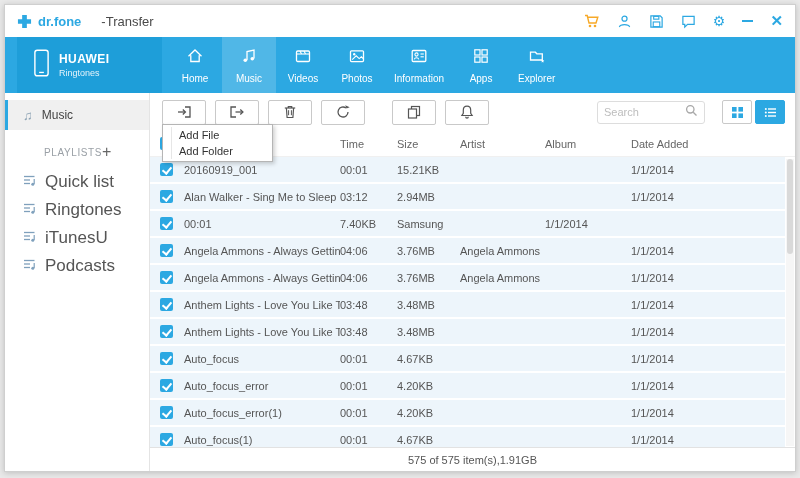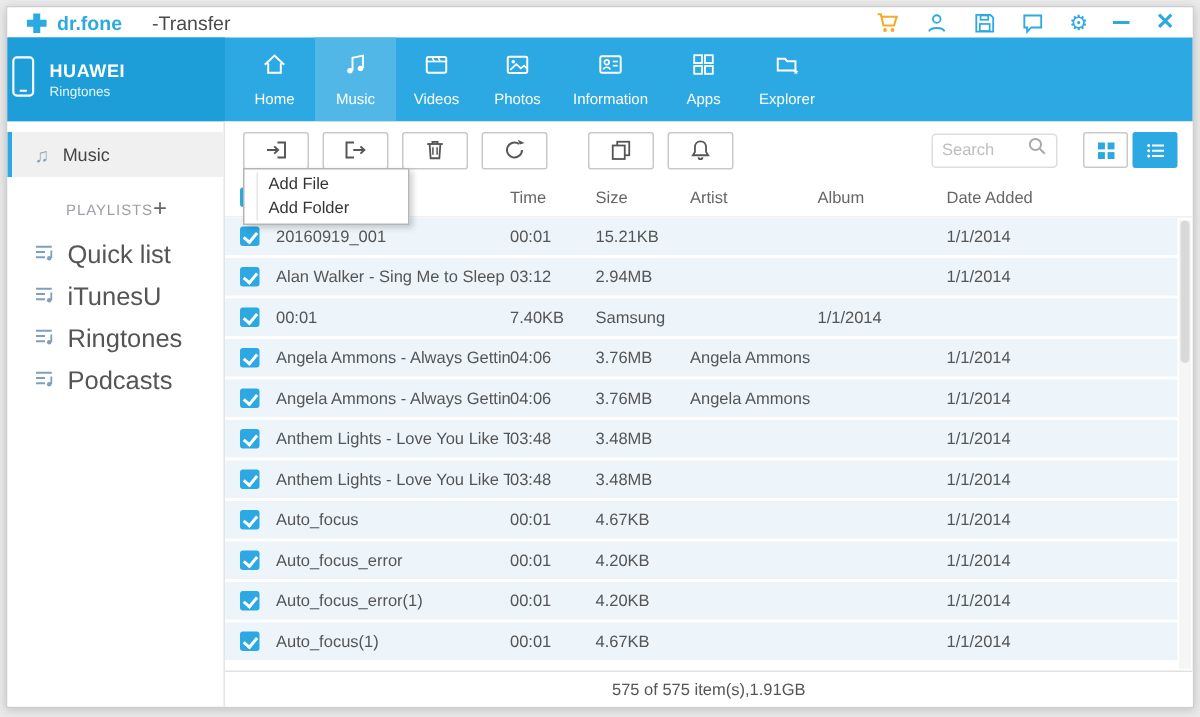--- a/index.html
+++ b/index.html
@@ -6,52 +6,52 @@
   body {
     width:800px; height:478px; background:#e9e9e9; overflow:hidden; position:relative;
     font-family:"Liberation Sans", sans-serif;
   }
   .window {
     position:absolute; left:4px; top:4px; width:792px; height:468px;
     background:#fff; border:1px solid #cfcfcf; box-shadow:0 1px 6px rgba(0,0,0,.18);
     display:flex; flex-direction:column;
   }
   
-  .titlebar { height:20px; flex:none; display:flex; align-items:center; padding:0 12px; background:#fff;justify-content:center; }
+  .titlebar { height:32px; flex:none; display:flex; align-items:center; padding:0 12px; background:#fff;justify-content:center; }
   .logo-plus { margin-right:6px; display:flex; }
   .app-name { color:#2ca8e2; font-weight:bold; font-size:13px; }
   .app-suffix { color:#4a4a4a; font-size:13px; margin-left:20px; }
   .titlebar-right { margin-left:auto; display:flex; align-items:center; gap:17px; }
   .tb-icon { display:flex; align-items:center; cursor:pointer; }
   .glyph-btn { color:#2ca8e2; font-size:14px; line-height:14px; cursor:pointer; }
   .min-bar { width:11px; height:2px; background:#2ca8e2; }
   .close-x { color:#2ca8e2; font-size:15px; font-weight:bold; line-height:14px; }
   
   .header { height:56px; flex:none; display:flex; background:#2ca8e2; }
-  .device-panel { width:145px; flex:none; background:#1e9ed9; display:flex; align-items:center; padding-left:2px; gap:9px; color:#fff; }
+  .device-panel { width:145px; flex:none; background:#1e9ed9; display:flex; align-items:center; padding-left:16px; gap:9px; color:#fff;margin-left:12px; }
   .device-name { font-size:12px; font-weight:bold; letter-spacing:.4px; }
   .device-status { font-size:9px; opacity:.88; margin-top:2px; }
   .nav-tabs { display:flex; margin-left:6px; }
   .tab { min-width:54px; padding:0 10px; display:flex; flex-direction:column; align-items:center; justify-content:center; gap:4px; color:#fff; cursor:pointer; }
   .tab.active { background:#50b7e7; }
   .tab .label { font-size:10px; }
   
   .body-row { flex:1; display:flex; min-height:0; }
   .sidebar { width:145px; flex:none; background:#fff; border-right:1px solid #e4e4e4; padding-top:7px; }
   .side-music { height:30px; display:flex; align-items:center; gap:9px; padding-left:15px; background:#f0f0f0; border-left:3px solid #2ca8e2; color:#444; font-size:12px; cursor:pointer; }
   .note-glyph { color:#8ea4b5; font-size:13px; }
   .playlists-header { display:flex; align-items:center; justify-content:center; padding:16px 16px 10px 18px; color:#9aa0a6; font-size:10px; letter-spacing:.6px; }
   .plus-btn { color:#666; font-size:16px; line-height:12px; cursor:pointer; }
   .playlist-item { height:28px; display:flex; align-items:center; gap:9px; padding-left:18px; color:#555; font-size:17px; cursor:pointer; }
   
   .main { flex:1; display:flex; flex-direction:column; position:relative; min-width:0; background:#fff; }
   .toolbar { height:38px; flex:none; display:flex; align-items:center; padding:0 10px 0 12px; gap:9px; }
   .tbtn { width:44px; height:25px; border:1px solid #c9c9c9; border-radius:2px; background:#fff; display:flex; align-items:center; justify-content:center; cursor:pointer; }
   .tbtn.group2 { margin-left:18px; }
-  .search-box { margin-left:auto; width:84px; height:23px; border:1px solid #ddd; border-radius:3px; display:flex; align-items:center; padding:0 6px; }
+  .search-box { margin-left:auto; width:108px; height:23px; border:1px solid #ddd; border-radius:3px; display:flex; align-items:center; padding:0 6px; }
   .search-box input { border:none; outline:none; width:100%; font-size:11px; color:#666; font-family:"Liberation Sans", sans-serif; }
   .search-box input::placeholder { color:#bdbdbd; }
   .view-toggle { display:flex; gap:3px; margin-left:8px; }
   .vbtn { width:30px; height:24px; border:1px solid #c9c9c9; border-radius:2px; background:#fff; display:flex; align-items:center; justify-content:center; cursor:pointer; }
   .vbtn.active { background:#2ca8e2; border-color:#2ca8e2; }
   
   .grid-cols { display:grid; grid-template-columns:34px 156px 57px 63px 85px 86px 1fr; align-items:center; }
   .table-head { height:26px; flex:none; font-size:11px; color:#666; border-bottom:1px solid #f0f0f0; padding-right:10px; }
   .rows { flex:1; min-height:0; overflow:hidden; display:flex; flex-direction:column; padding-right:10px; }
   .row { height:27px; flex:none; background:#edf5fb; border-bottom:2px solid #fff; font-size:11px; color:#555; cursor:default; }
@@ -217,34 +217,34 @@
           <div class="playlist-item">
             <span>
               <svg width="13" height="13" viewBox="0 0 13 13">
                 <line x1="1" y1="2.5" x2="11.5" y2="2.5" stroke="#7fa0bc" stroke-width="1.3"></line>
                 <line x1="1" y1="6" x2="7" y2="6" stroke="#7fa0bc" stroke-width="1.3"></line>
                 <line x1="1" y1="9.5" x2="7" y2="9.5" stroke="#7fa0bc" stroke-width="1.3"></line>
                 <circle cx="9.8" cy="10.2" r="1.5" fill="#7fa0bc"></circle>
                 <line x1="11.2" y1="5" x2="11.2" y2="10" stroke="#7fa0bc" stroke-width="1.2"></line>
               </svg>
             </span>
-            <span>iTunesU</span>
+            <span>Ringtones</span>
           </div>
 
           <div class="playlist-item">
             <span>
               <svg width="13" height="13" viewBox="0 0 13 13">
                 <line x1="1" y1="2.5" x2="11.5" y2="2.5" stroke="#7fa0bc" stroke-width="1.3"></line>
                 <line x1="1" y1="6" x2="7" y2="6" stroke="#7fa0bc" stroke-width="1.3"></line>
                 <line x1="1" y1="9.5" x2="7" y2="9.5" stroke="#7fa0bc" stroke-width="1.3"></line>
                 <circle cx="9.8" cy="10.2" r="1.5" fill="#7fa0bc"></circle>
                 <line x1="11.2" y1="5" x2="11.2" y2="10" stroke="#7fa0bc" stroke-width="1.2"></line>
               </svg>
             </span>
-            <span>Ringtones</span>
+            <span>iTunesU</span>
           </div>
 
           <div class="playlist-item">
             <span>
               <svg width="13" height="13" viewBox="0 0 13 13">
                 <line x1="1" y1="2.5" x2="11.5" y2="2.5" stroke="#7fa0bc" stroke-width="1.3"></line>
                 <line x1="1" y1="6" x2="7" y2="6" stroke="#7fa0bc" stroke-width="1.3"></line>
                 <line x1="1" y1="9.5" x2="7" y2="9.5" stroke="#7fa0bc" stroke-width="1.3"></line>
                 <circle cx="9.8" cy="10.2" r="1.5" fill="#7fa0bc"></circle>
                 <line x1="11.2" y1="5" x2="11.2" y2="10" stroke="#7fa0bc" stroke-width="1.2"></line>

